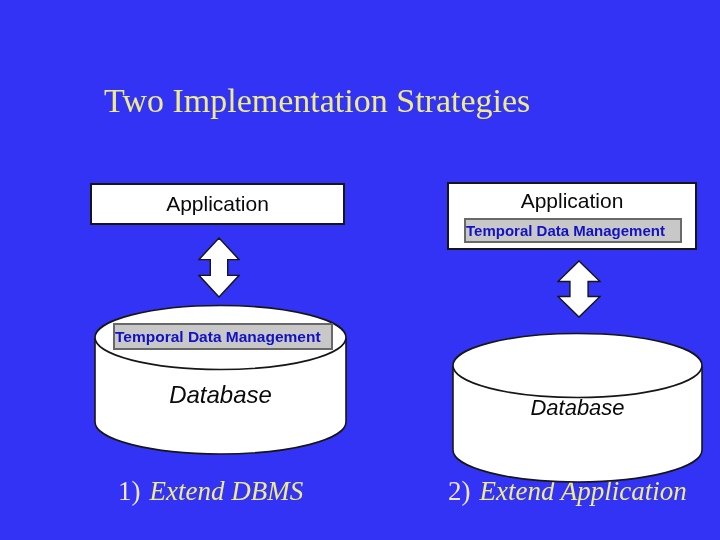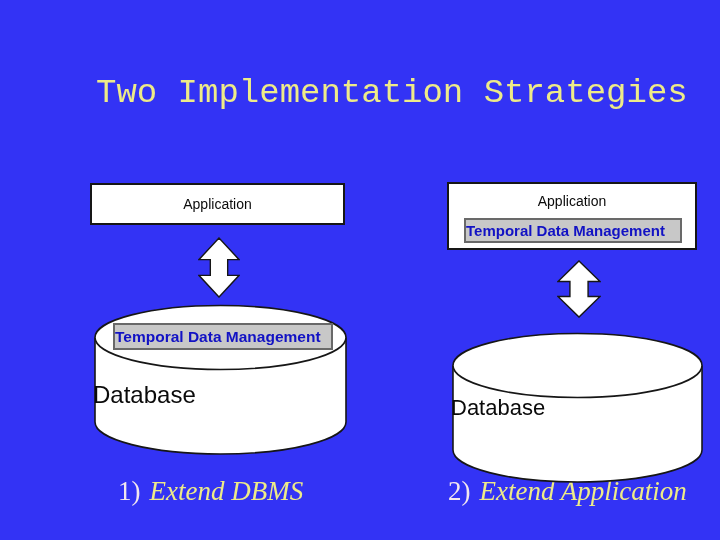--- a/index.html
+++ b/index.html
@@ -11,39 +11,39 @@
     position: relative;
     width: 720px;
     height: 540px;
     background: var(--background, #3333f5);
     overflow: hidden;
   }
   .title {
     position: absolute;
     left: 96px;
     top: 74px;
-    margin: 0;
-    font-family: Liberation Mono, monospace;
+    margin: 8px;
+    font-family: Liberation Serif, serif;
     font-size: 34px;
     font-weight: normal;
     color: var(--title-text, #eeeb88);
     white-space: nowrap;
   }
   .app-box {
     position: absolute;
     background: var(--box-fill, #ffffff);
     border: 2px solid var(--box-outline, #161616);
     box-sizing: border-box;
     text-align: center;
   }
   .app-box.left  { left: 90px;  top: 183px; width: 255px; height: 42px; }
   .app-box.right { left: 447px; top: 182px; width: 250px; height: 68px; }
   .app-label {
     display: block;
-    font-size: 14px;
+    font-size: 21px;
     color: var(--label-text, #0a0a0a);
     line-height: 38px;
   }
   .app-box.right .app-label { line-height: 34px; }
   .tdm-box {
     position: absolute;
     box-sizing: border-box;
     background: var(--tdm-bg, #c8c8c8);
     border: 2px solid var(--tdm-border, #696969);
     text-align: left;
@@ -70,23 +70,24 @@
   }
   .cylinder { position: absolute; z-index: 1; }
   .cylinder.left-cyl  { left: 93px;  top: 304px; width: 255px; height: 152px; }
   .cylinder.right-cyl { left: 451px; top: 332px; width: 253px; height: 152px; }
   .cylinder svg { width: 100%; height: 100%; display: block; }
   .cyl-body-fill { fill: var(--box-fill, #ffffff); stroke: none; }
   .cyl-stroke { fill: none; stroke: var(--box-outline, #161616); stroke-width: 1.6; }
   .cyl-ellipse { fill: var(--box-fill, #ffffff); stroke: var(--box-outline, #161616); stroke-width: 1.6; }
   .db-label {
     position: absolute;
-    text-align: left;
+    text-align: center;
     color: var(--label-text, #0a0a0a);
     z-index: 2;
+    font-style: italic;
   }
   .db-label.left-db  { left: 93px;  top: 381px; width: 255px; font-size: 24px; }
   .db-label.right-db { left: 451px; top: 395px; width: 253px; font-size: 22px; }
   .caption {
     position: absolute;
     top: 476px;
     font-family: "Liberation Serif", "DejaVu Serif", serif;
     font-size: 27px;
     white-space: nowrap;
   }

